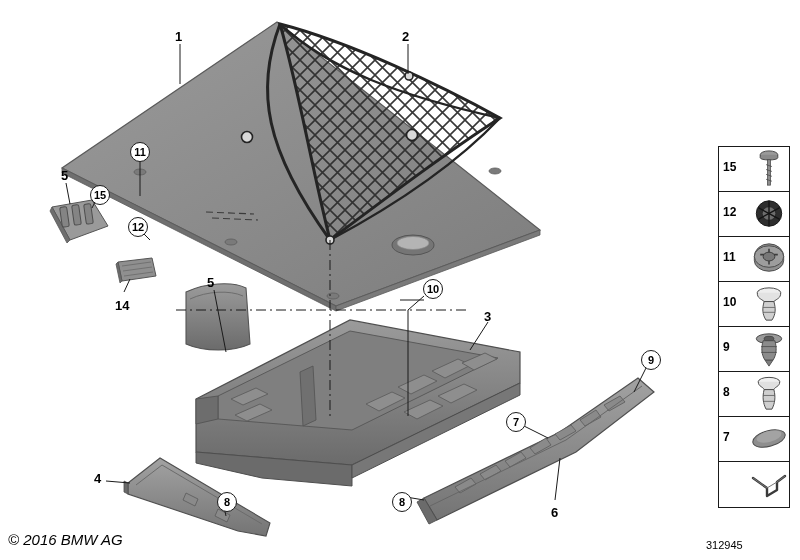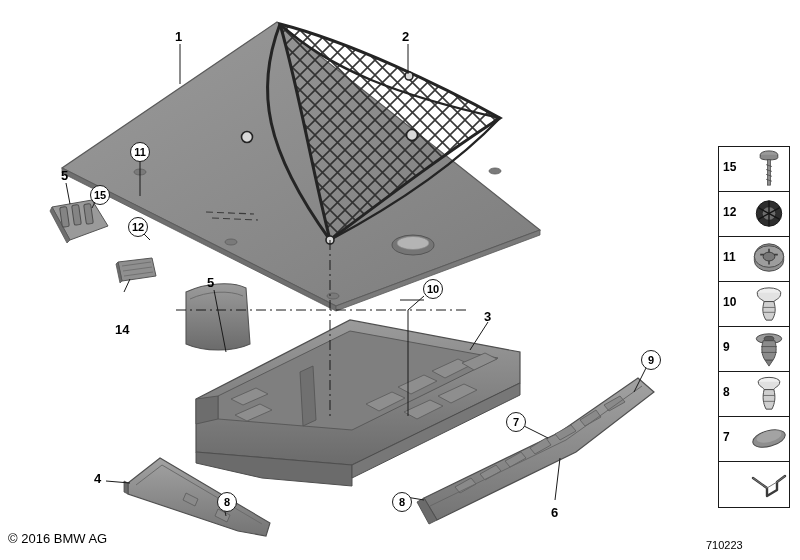--- a/index.html
+++ b/index.html
@@ -77,23 +77,24 @@
     position: absolute;
     left: 28px;
     top: 0;
     width: 44px;
     height: 100%;
   }
   #copyright {
     position: absolute;
     left: 8px;
     top: 531px;
-    font-size: 13px;
+    font-size: 15px;
     color: #000000;
     font-weight: normal;
+    font-style: italic;
   }
   #partnumber {
     position: absolute;
     left: 706px;
     top: 539px;
     font-size: 11px;
     color: #000000;
   }
 </style>
 </head>
@@ -273,21 +274,21 @@
       <g stroke-dasharray="10 4 2 4" stroke-width="1">
         <path d="M176,310 L470,310"></path>
         <path d="M330,240 L330,420"></path>
       </g>
     </g>
   </svg>
 
   <div class="callout" style="left:175px; top:30px;">1</div>
   <div class="callout" style="left:402px; top:30px;">2</div>
   <div class="callout" style="left:61px; top:169px;">5</div>
-  <div class="callout" style="left:115px; top:299px;margin-top:24px;">14</div>
+  <div class="callout" style="left:115px; top:299px;">14</div>
   <div class="callout" style="left:207px; top:276px;">5</div>
   <div class="callout" style="left:484px; top:310px;">3</div>
   <div class="callout" style="left:94px; top:472px;">4</div>
   <div class="callout" style="left:551px; top:506px;">6</div>
 
   <div class="circle-callout" style="left:130px; top:142px;">11</div>
   <div class="circle-callout" style="left:90px; top:185px;">15</div>
   <div class="circle-callout" style="left:128px; top:217px;">12</div>
   <div class="circle-callout" style="left:423px; top:279px;">10</div>
   <div class="circle-callout" style="left:641px; top:350px;">9</div>
@@ -387,15 +388,15 @@
       <span class="legend-num"></span>
       <svg class="legend-icon" viewBox="0 0 44 45">
         <path d="M6,16 L20,26 L20,34 L30,28 L30,20 L38,14" fill="none" stroke="#3a3a3a" stroke-width="2.4" stroke-linejoin="round" stroke-linecap="round"></path>
         <path d="M6,16 L20,26 L30,20 L38,14" fill="none" stroke="#777" stroke-width="1"></path>
       </svg>
     </div>
 
   </div>
 
   <div id="copyright">© 2016 BMW AG</div>
-  <div id="partnumber">710223</div>
+  <div id="partnumber">312945</div>
 
 </div>
 
 </body></html>

